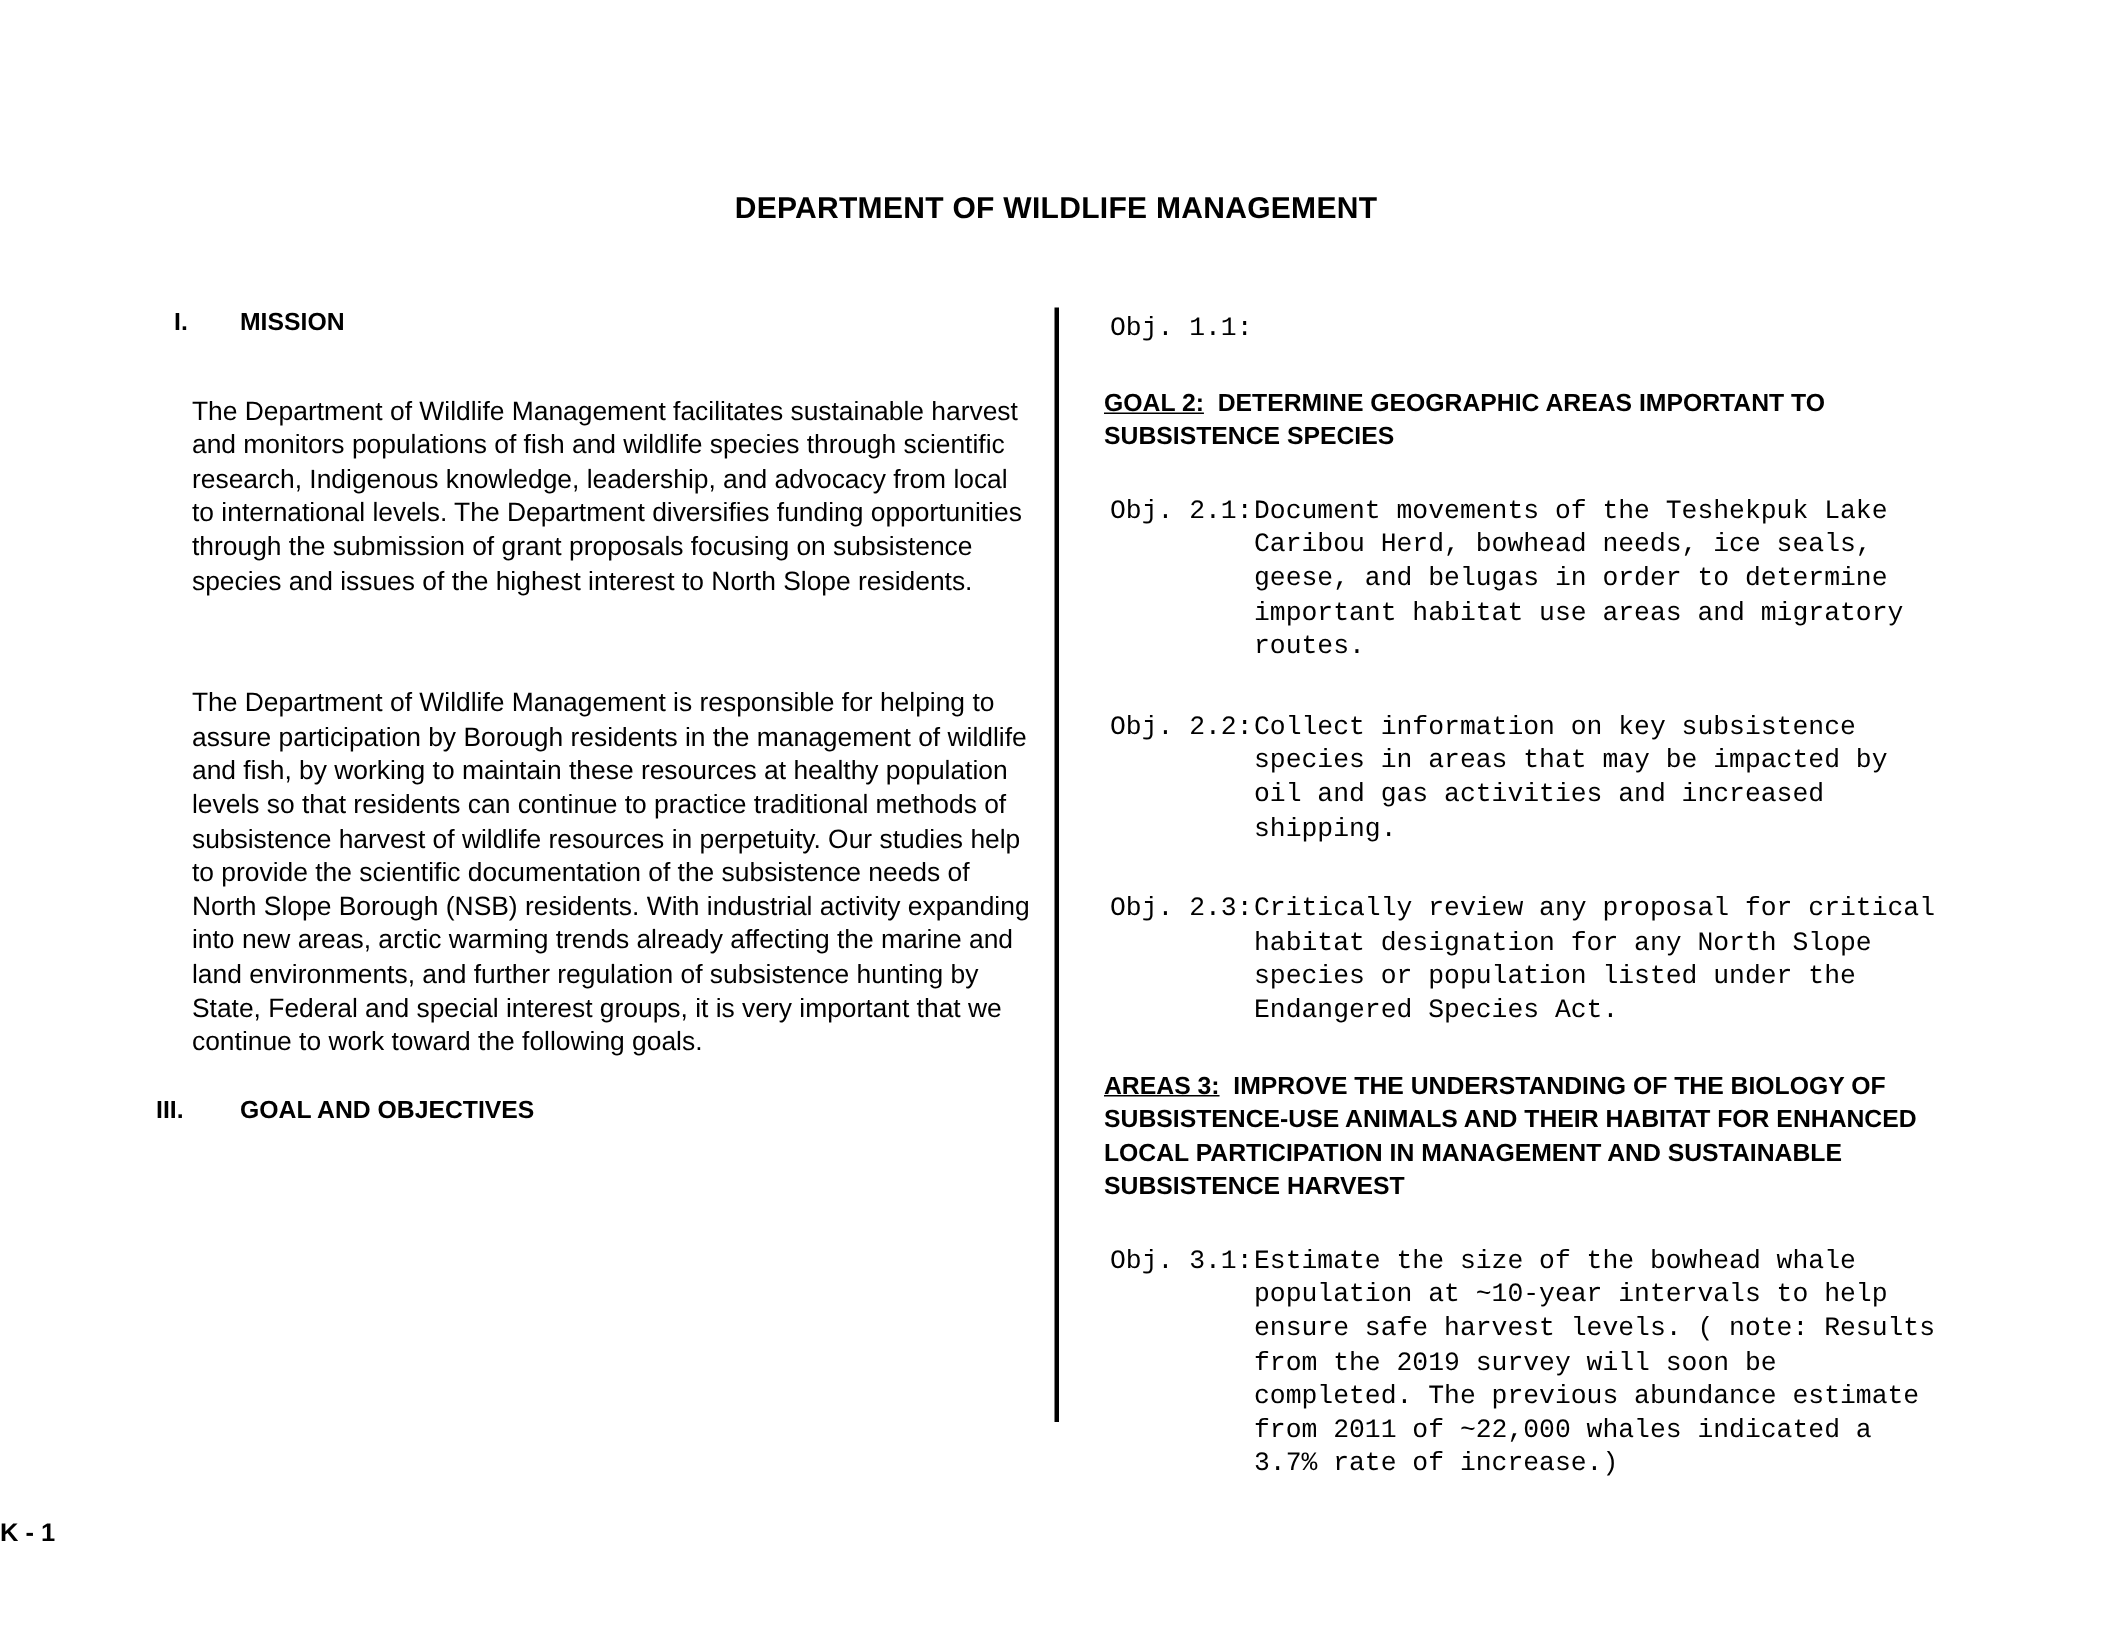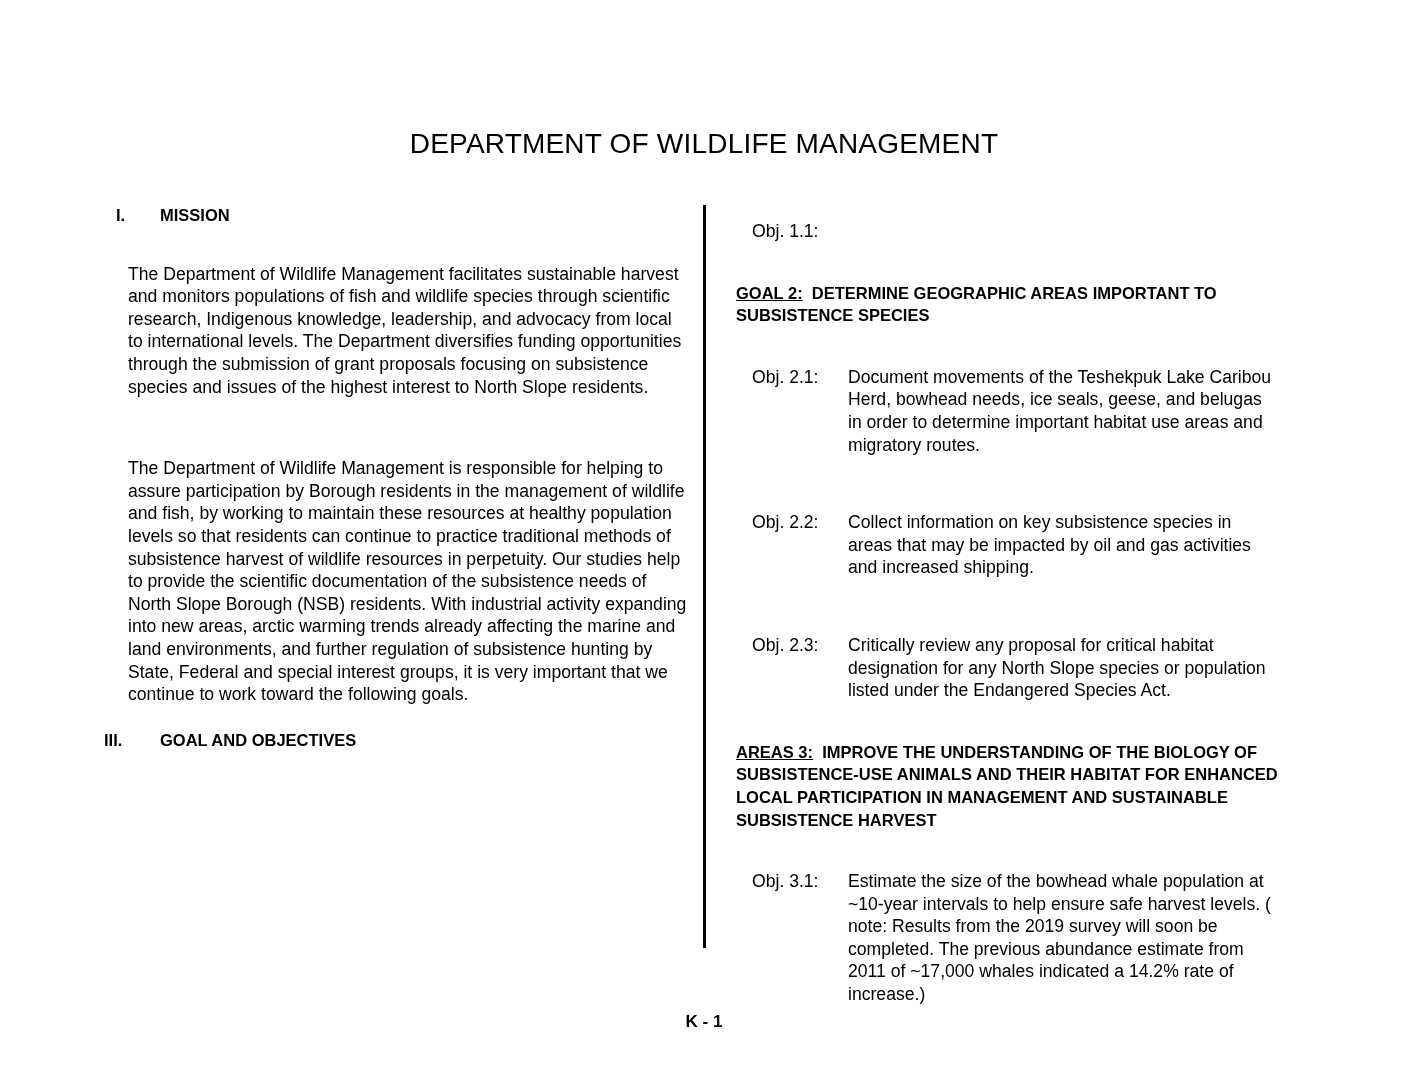--- a/index.html
+++ b/index.html
@@ -2,43 +2,43 @@
 <html><head>
 <meta charset="utf-8">
 <style>
   html, body { margin: 0; padding: 0; background: #ffffff; }
   body {
     width: 1408px; height: 1088px; position: relative; overflow: hidden;
     font-family: "Liberation Sans", sans-serif; color: #000;
   }
   .title {
     position: absolute; left: 0; width: 1408px; top: 128px;
-    text-align: center; font-weight: normal; font-size: 28px; letter-spacing: 0.2px;
+    text-align: center; font-weight: bold; font-size: 20px; letter-spacing: 0.2px;
   }
   .col { position: absolute; top: 204px; font-size: 17.6px; line-height: 22.6px; }
   .col-left { left: 104px; width: 585px; }
   .col-right { left: 736px; width: 560px; }
   .divider {
     position: absolute; left: 703px; top: 205px; width: 3px; height: 743px; background: #000;
   }
   .section-head { font-weight: bold; font-size: 16.5px; display: flex; margin: 0; }
   .section-head .num { width: 56px; }
   .section-head .num.n1 { padding-left: 12px; width: 44px; }
   .section-head .num.n2 { padding-left: 8px; width: 48px; }
   .para { margin: 13px 0 0 24px; }
   .gap-head { height: 23px; }
   .gap-sect { height: 23px; }
   .goal { font-weight: bold; font-size: 16.5px; margin: 0; }
   .goal-left { margin-left: 24px; }
   .goal .tag { text-decoration: underline; text-align: right; }
-  .obj { display: flex; margin: 16px; }
+  .obj { display: flex; margin: 4px; font-family: Liberation Mono, monospace; }
   .obj .lbl { width: 96px; flex: none; }
   .obj .txt { flex: 1; }
   .page-num {
-    position: absolute; left: 0; width: 1408px; top: 1012px; text-align: center;
+    position: absolute; left: 0; width: 1408px; top: 1012px; 
     font-weight: bold; font-size: 17px;
   }
 </style>
 </head>
 <body>
 
 <div class="title">DEPARTMENT OF WILDLIFE MANAGEMENT</div>
 
 <div class="col col-left">
   <div class="section-head">
@@ -93,17 +93,17 @@
   <div class="gap-sect"></div>
 
   <p class="goal">
     <span class="tag">AREAS 3:</span>&nbsp;
     <span>IMPROVE THE UNDERSTANDING OF THE BIOLOGY OF SUBSISTENCE-USE ANIMALS AND THEIR HABITAT FOR ENHANCED LOCAL PARTICIPATION IN MANAGEMENT AND SUSTAINABLE SUBSISTENCE HARVEST</span>
   </p>
   <div class="gap-sect"></div>
 
   <div class="obj">
     <span class="lbl">Obj. 3.1:</span>
-    <span class="txt">Estimate the size of the bowhead whale population at ~10-year intervals to help ensure safe harvest levels.  ( note:  Results from the 2019 survey will soon be completed. The previous abundance estimate from 2011 of ~17,000 whales indicated a 14.2% rate of increase.)</span>
+    <span class="txt">Estimate the size of the bowhead whale population at ~10-year intervals to help ensure safe harvest levels.  ( note:  Results from the 2019 survey will soon be completed. The previous abundance estimate from 2011 of ~22,000 whales indicated a 3.7% rate of increase.)</span>
   </div>
 </div>
 
 <div class="page-num">K - 1</div>
 
 </body></html>

